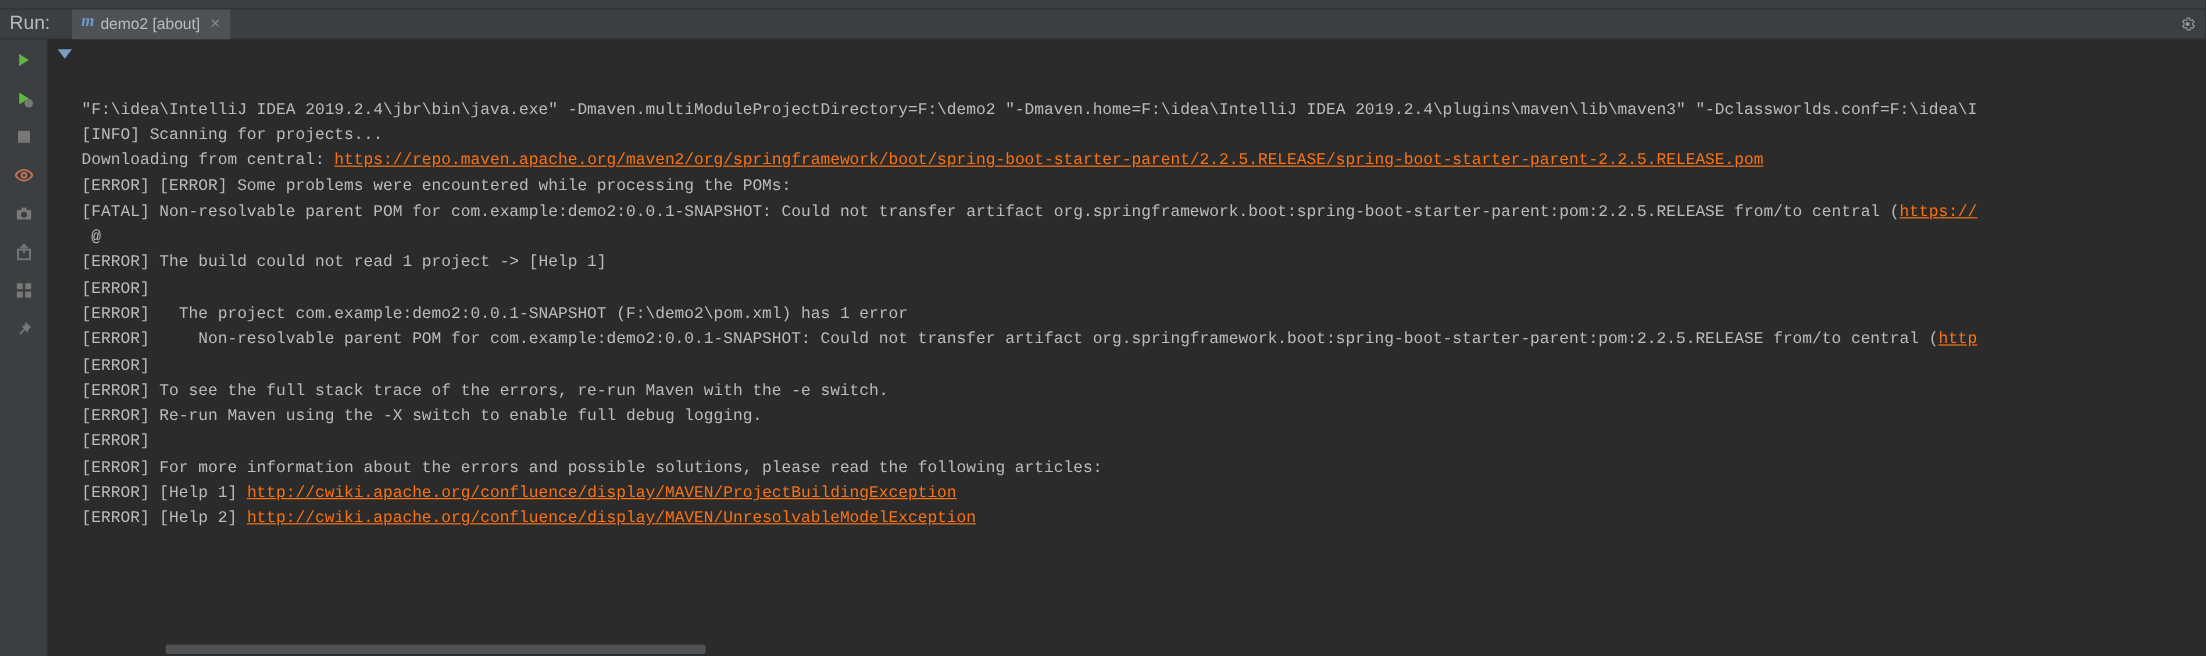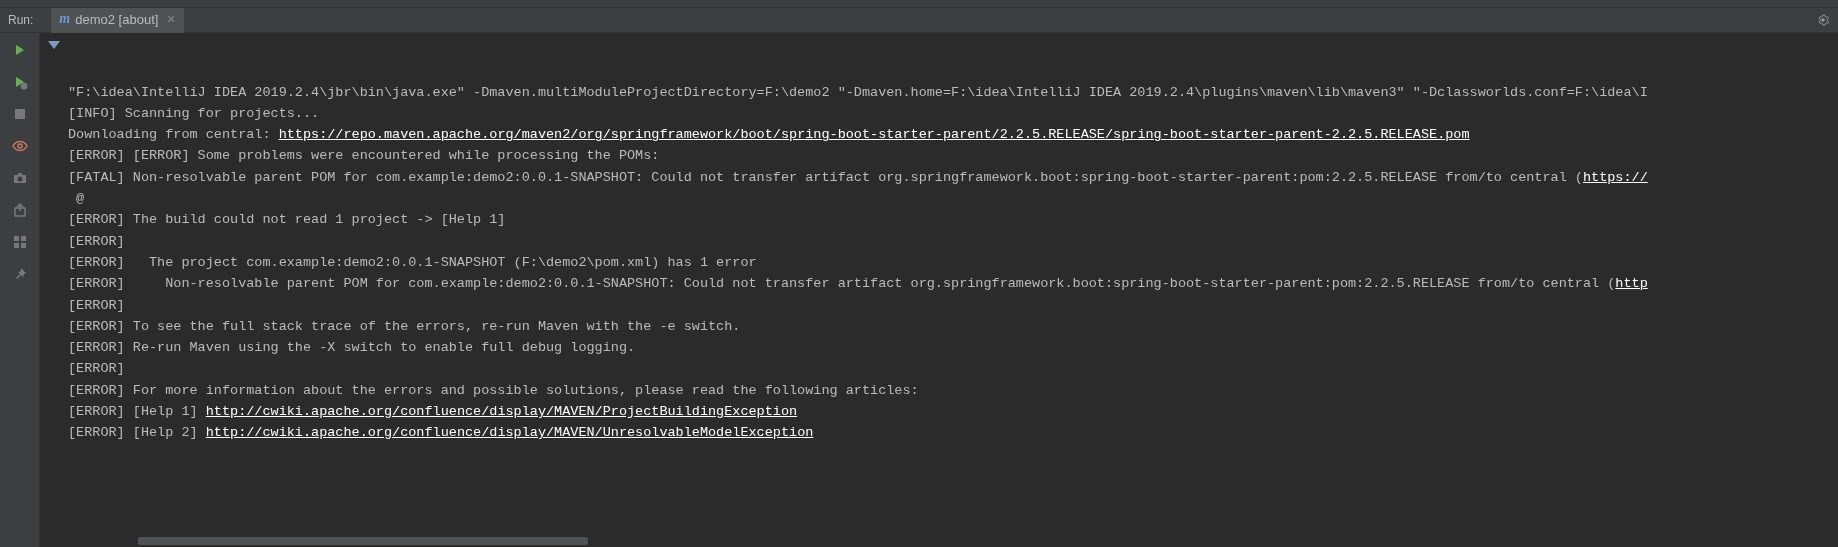--- a/index.html
+++ b/index.html
@@ -24,21 +24,21 @@
     .header {
       height: 25px;
       background: #3c3f41;
       display: flex;
       align-items: center;
       border-bottom: 1px solid #323232;
       padding-left: 8px;
     }
     .run-label {
       color: #bbbbbb;
-      font-size: 12px;
+      font-size: 16px;
       padding-right: 18px;
     }
     .tab {
       display: flex;
       align-items: center;
       height: 25px;
       padding: 0 8px;
       background: #3c3f41;
       border-bottom: 2px solid transparent;
     }
@@ -129,21 +129,21 @@
       line-height: 21.3px;
       color: #bbbbbb;
       white-space: pre;
       overflow: hidden;
       position: relative;
     }
     .console-line {
       padding: 0;
     }
     .link {
-      color: #ffffff;
+      color: #f97316;
       text-decoration: underline;
     }
     .scrollbar-area {
       position: absolute;
       bottom: 0;
       left: 0;
       height: 12px;
       width: 100%;
       background: transparent;
     }

